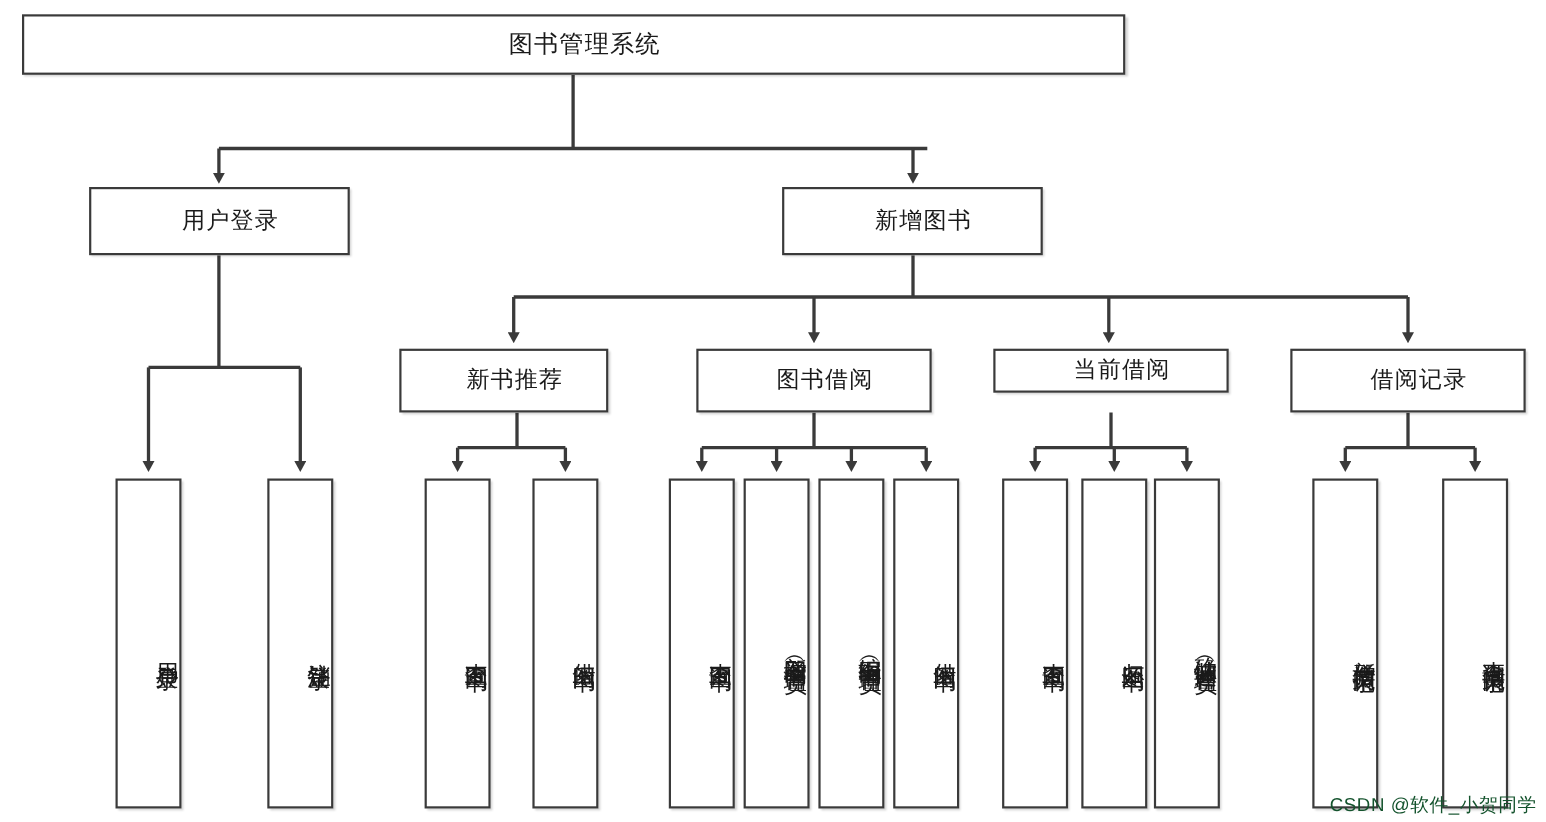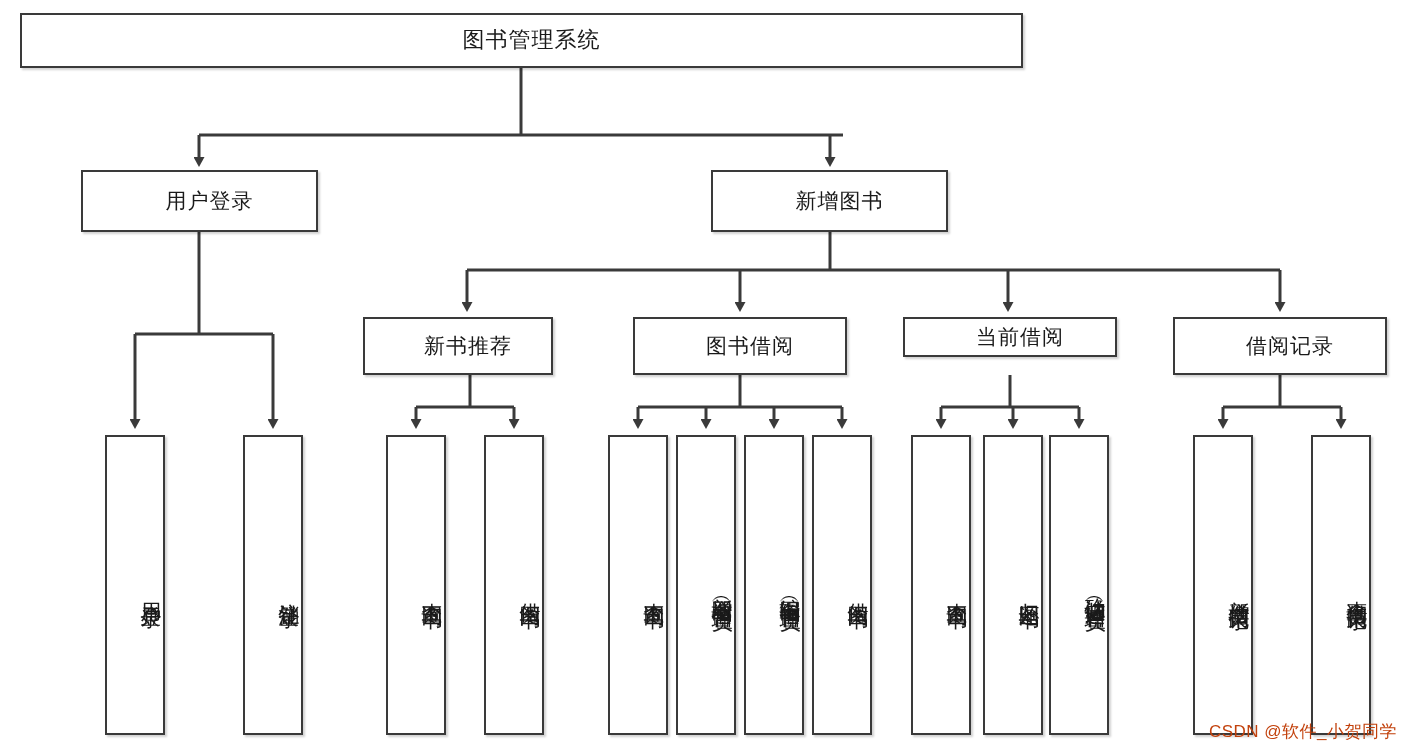--- a/index.html
+++ b/index.html
@@ -58,21 +58,21 @@
     line-height: 1.12;
   }
   .node.root {
     font-size: 22px;
   }
   .watermark {
     position: absolute;
     right: 8px;
     bottom: 4px;
     font-size: 17px;
-    color: #c2410c;
+    color: #14532d;
     letter-spacing: 0.5px;
     white-space: nowrap;
     margin-top: 25px;
   }
 </style>
 </head>
 <body>
 
 <div id="canvas">
 

